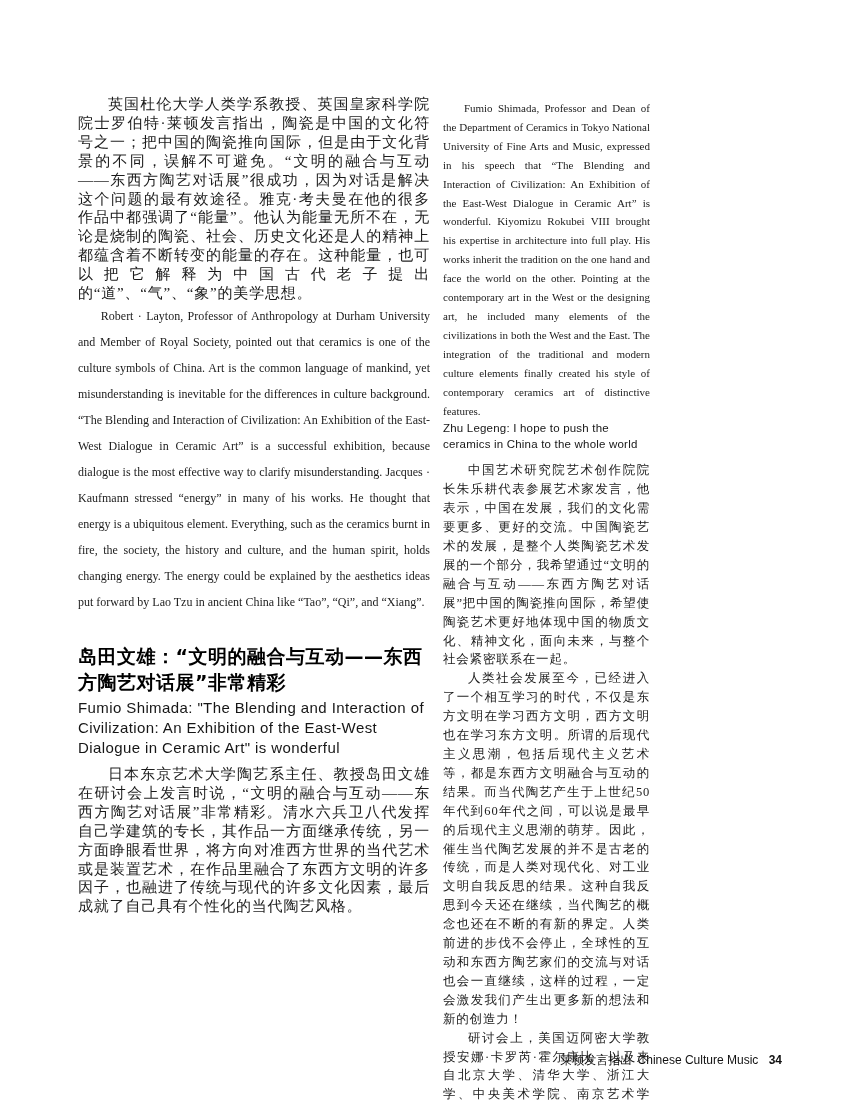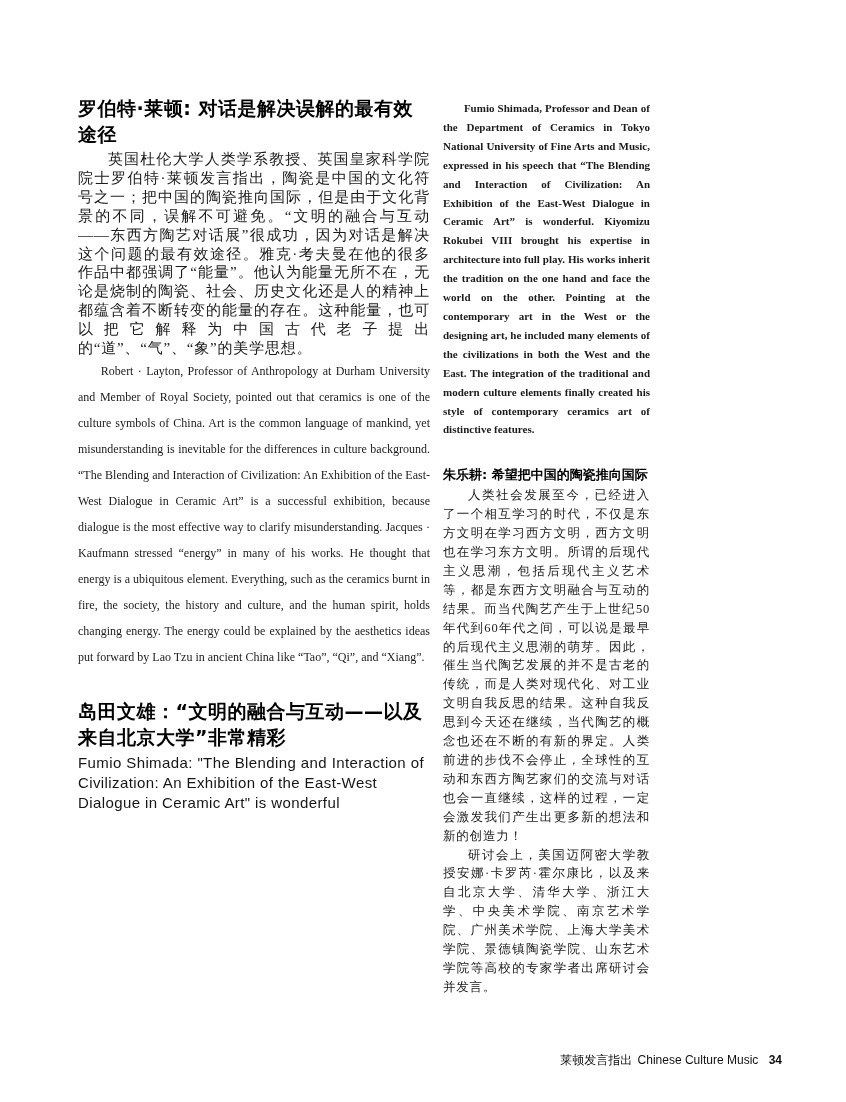--- a/index.html
+++ b/index.html
@@ -28,48 +28,49 @@
 
   .p{margin:0;text-align:justify;}
   .p.zh{font-size:15px;line-height:18.9px;text-indent:2em;letter-spacing:0.8px;}
   .p.en{font-size:12px;line-height:26px;text-indent:1.9em;}
 
   
   .col-right .h-zh{font-size:13px;line-height:19px;letter-spacing:0;margin:26px 0 2px 0;}
   .col-right .h-en{font-size:11.5px;line-height:16px;letter-spacing:0.2px;margin:0 0 9px 0;}
   .col-right .p.zh{font-size:12.5px;line-height:18.9px;letter-spacing:0.8px;}
   .col-right .p.en{font-size:11px;line-height:18.9px;}
-  .col-right .p.first{margin-top:0;font-weight:bold;}
+  .col-right .p.first{margin-top:0;}
 
   .footer{
     position:absolute;top:1053px;right:64px;
     font-family:"Liberation Sans","DejaVu Sans",sans-serif;
     font-size:12px;line-height:14px;color:#111;white-space:nowrap;
   }
   .footer .sep{display:inline-block;width:2px;}
   .footer .pageno{font-weight:bold;margin-left:7px;}
 </style>
 </head>
 <body>
 
 <div class="page">
 
   <div class="col col-left">
-    <h2 class="h-zh">罗伯特·莱顿: 对话是解决误解的最有效途径</h2>
     <p class="p zh">英国杜伦大学人类学系教授、英国皇家科学院院士罗伯特·莱顿发言指出，陶瓷是中国的文化符号之一；把中国的陶瓷推向国际，但是由于文化背景的不同，误解不可避免。“文明的融合与互动——东西方陶艺对话展”很成功，因为对话是解决这个问题的最有效途径。雅克·考夫曼在他的很多作品中都强调了“能量”。他认为能量无所不在，无论是烧制的陶瓷、社会、历史文化还是人的精神上都蕴含着不断转变的能量的存在。这种能量，也可以把它解释为中国古代老子提出的“道”、“气”、“象”的美学思想。</p>
     <p class="p en">Robert · Layton, Professor of Anthropology at Durham University and Member of Royal Society, pointed out that ceramics is one of the culture symbols of China. Art is the common language of mankind, yet misunderstanding is inevitable for the differences in culture background. “The Blending and Interaction of Civilization: An Exhibition of the East-West Dialogue in Ceramic Art” is a successful exhibition, because dialogue is the most effective way to clarify misunderstanding. Jacques · Kaufmann stressed “energy” in many of his works. He thought that energy is a ubiquitous element. Everything, such as the ceramics burnt in fire, the society, the history and culture, and the human spirit, holds changing energy. The energy could be explained by the aesthetics ideas put forward by Lao Tzu in ancient China like “Tao”, “Qi”, and “Xiang”.</p>
 
-    <h2 class="h-zh mt-sec">岛田文雄：“文明的融合与互动——以及来自北京大学”非常精彩</h2>
+    <h2 class="h-zh mt-sec">岛田文雄：“文明的融合与互动——东西方陶艺对话展”非常精彩</h2>
     <h3 class="h-en">Fumio Shimada: "The Blending and Interaction of Civilization: An Exhibition of the East-West Dialogue in Ceramic Art" is wonderful</h3>
+    <p class="p zh">日本东京艺术大学陶艺系主任、教授岛田文雄在研讨会上发言时说，“文明的融合与互动——东西方陶艺对话展”非常精彩。清水六兵卫八代发挥自己学建筑的专长，其作品一方面继承传统，另一方面睁眼看世界，将方向对准西方世界的当代艺术或是装置艺术，在作品里融合了东西方文明的许多因子，也融进了传统与现代的许多文化因素，最后成就了自己具有个性化的当代陶艺风格。</p>
   </div>
 
   <div class="col col-right">
     <p class="p en first">Fumio Shimada, Professor and Dean of the Department of Ceramics in Tokyo National University of Fine Arts and Music, expressed in his speech that “The Blending and Interaction of Civilization: An Exhibition of the East-West Dialogue in Ceramic Art” is wonderful. Kiyomizu Rokubei VIII brought his expertise in architecture into full play. His works inherit the tradition on the one hand and face the world on the other. Pointing at the contemporary art in the West or the designing art, he included many elements of the civilizations in both the West and the East. The integration of the traditional and modern culture elements finally created his style of contemporary ceramics art of distinctive features.</p>
 
-    <h2 class="h-zh">朱乐耕: 希望把中国的陶瓷推向国际</h2>
+    <h3 class="h-en">Zhu Legeng: I hope to push the ceramics in China to the whole world</h3>
+    <p class="p zh">中国艺术研究院艺术创作院院长朱乐耕代表参展艺术家发言，他表示，中国在发展，我们的文化需要更多、更好的交流。中国陶瓷艺术的发展，是整个人类陶瓷艺术发展的一个部分，我希望通过“文明的融合与互动——东西方陶艺对话展”把中国的陶瓷推向国际，希望使陶瓷艺术更好地体现中国的物质文化、精神文化，面向未来，与整个社会紧密联系在一起。</p>
     <p class="p zh">人类社会发展至今，已经进入了一个相互学习的时代，不仅是东方文明在学习西方文明，西方文明也在学习东方文明。所谓的后现代主义思潮，包括后现代主义艺术等，都是东西方文明融合与互动的结果。而当代陶艺产生于上世纪50年代到60年代之间，可以说是最早的后现代主义思潮的萌芽。因此，催生当代陶艺发展的并不是古老的传统，而是人类对现代化、对工业文明自我反思的结果。这种自我反思到今天还在继续，当代陶艺的概念也还在不断的有新的界定。人类前进的步伐不会停止，全球性的互动和东西方陶艺家们的交流与对话也会一直继续，这样的过程，一定会激发我们产生出更多新的想法和新的创造力！</p>
     <p class="p zh">研讨会上，美国迈阿密大学教授安娜·卡罗芮·霍尔康比，以及来自北京大学、清华大学、浙江大学、中央美术学院、南京艺术学院、广州美术学院、上海大学美术学院、景德镇陶瓷学院、山东艺术学院等高校的专家学者出席研讨会并发言。</p>
 
   </div>
 
   <div class="footer">
     <span>莱顿发言指出</span><span class="sep"></span>
     <span>Chinese Culture Music</span>
     <span class="pageno">34</span>
   </div>

